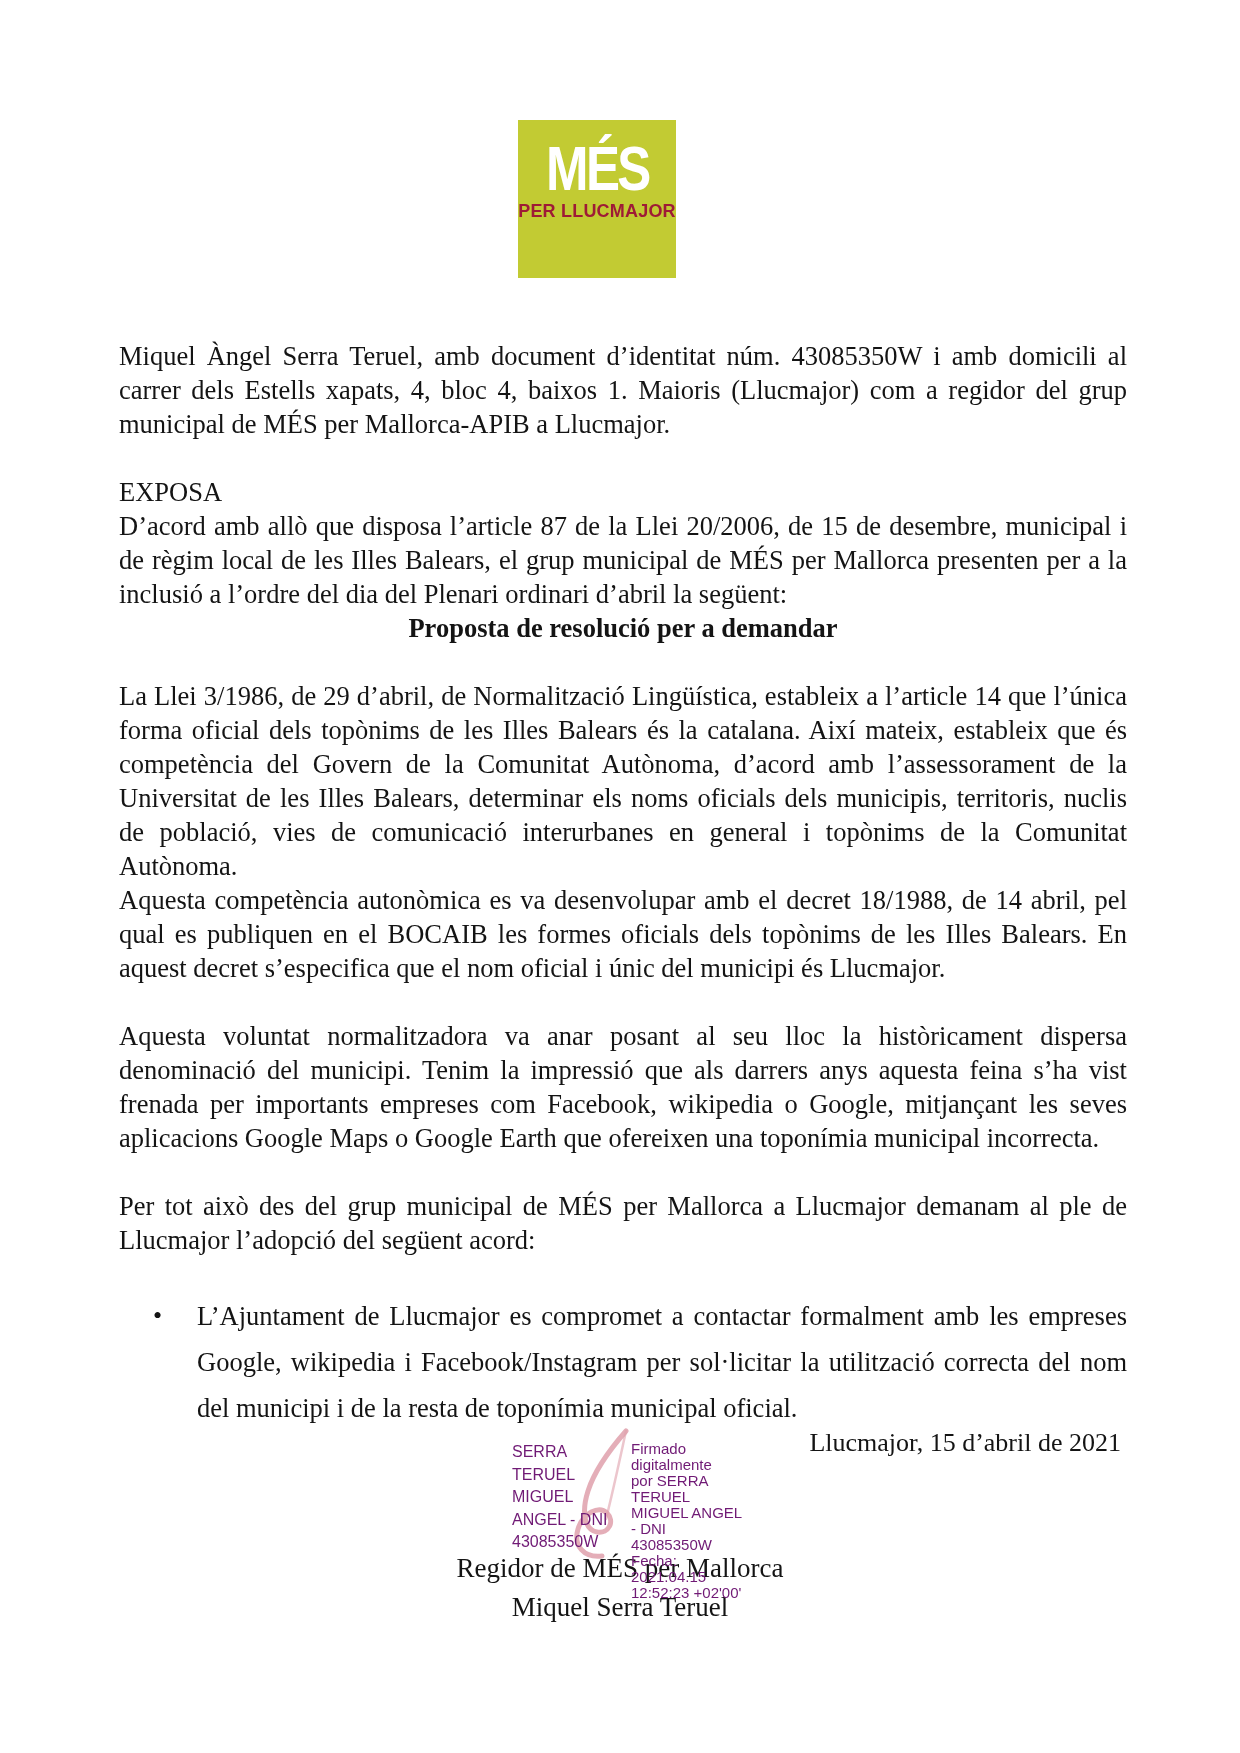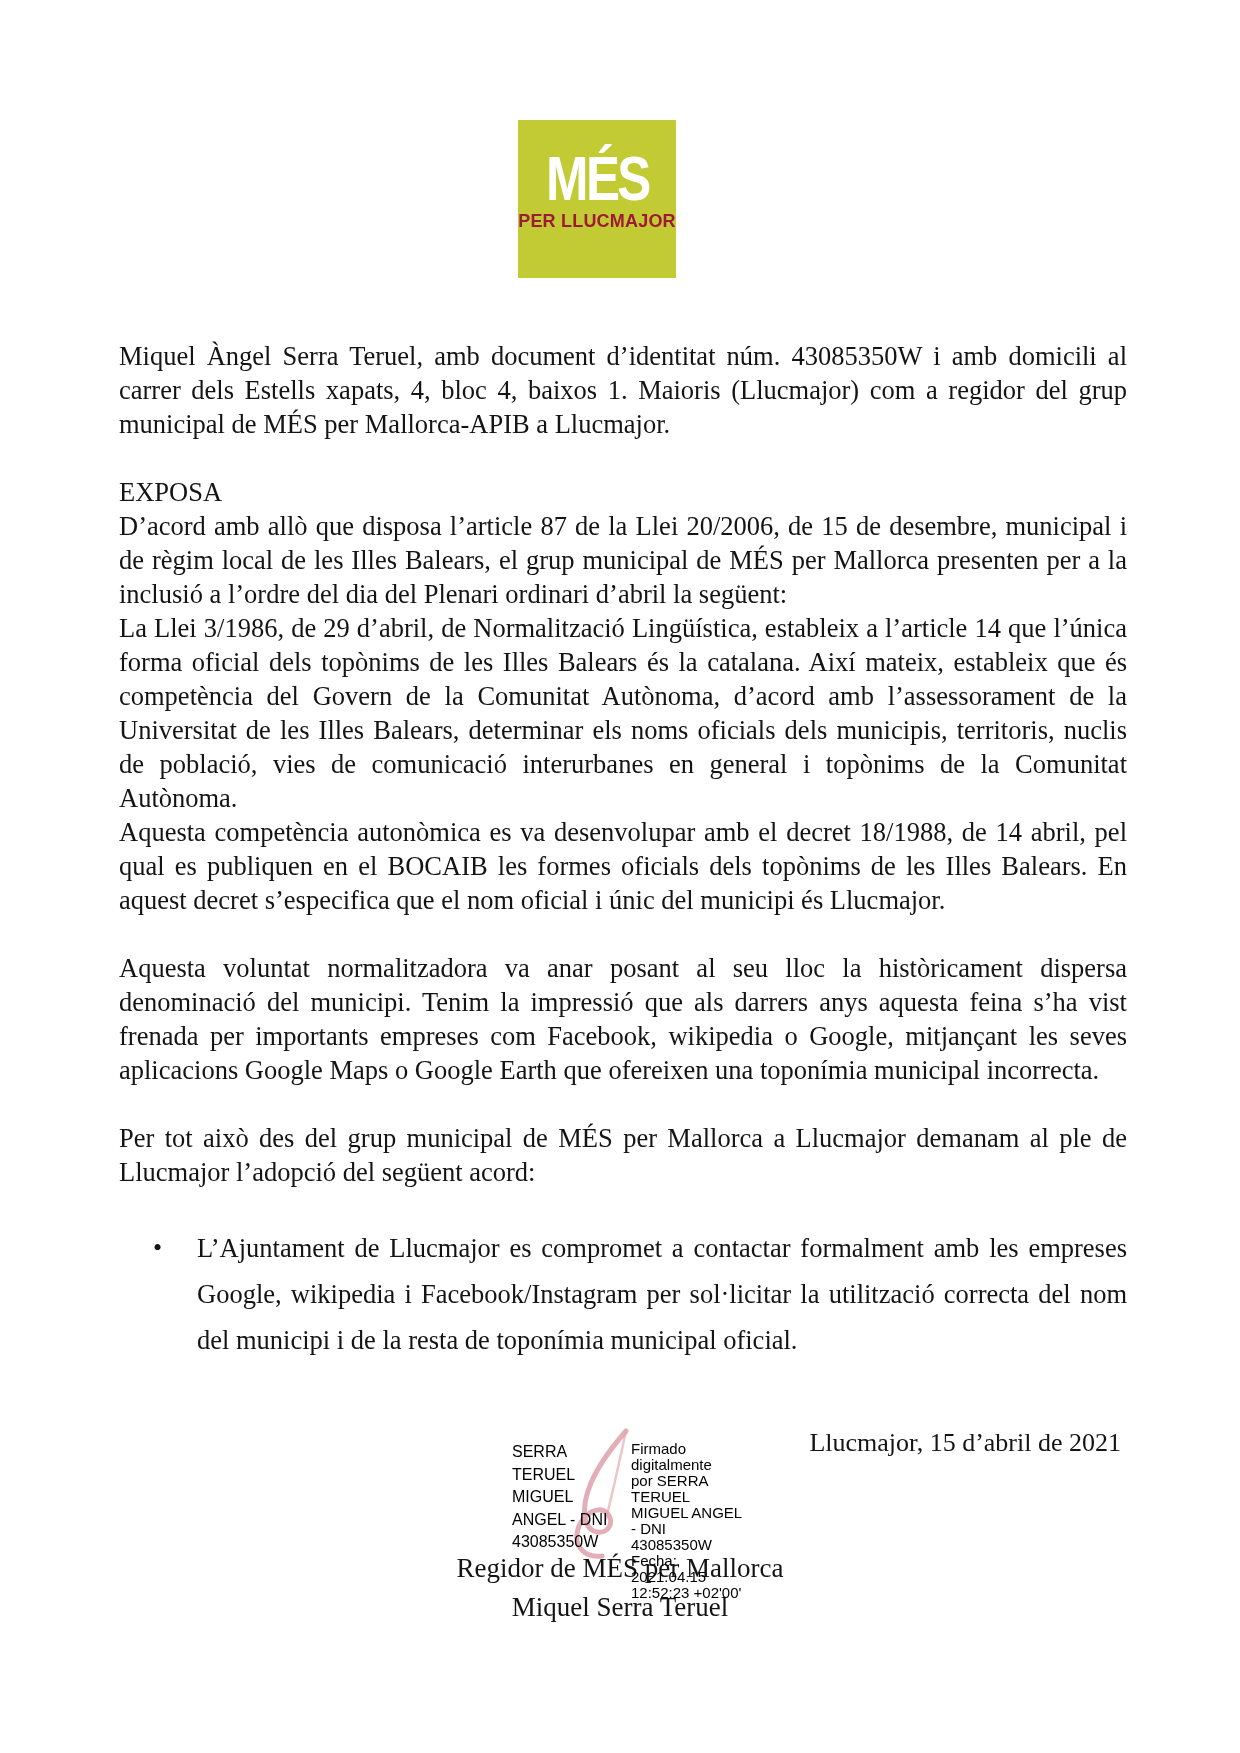--- a/index.html
+++ b/index.html
@@ -14,21 +14,21 @@
   }
 
   
   .logo {
     position: absolute;
     left: 518px; top: 120px;
     width: 158px; height: 158px;
     background: #c2cb33;
     display: flex; flex-direction: column;
     align-items: center;
-    padding-top: 30px;
+    padding-top: 20px;
     box-sizing: border-box;
   }
   .logo-mes {
     font-family: "Liberation Sans", sans-serif;
     font-weight: 700;
     font-size: 58px;
     line-height: 52px;
     letter-spacing: -3px;
     color: #ffffff;
     transform: scale(0.88, 1.08);
@@ -88,21 +88,21 @@
     font-size: 26px;
   }
 
   
   .sig {
     position: absolute;
     left: 512px; top: 1441px;
     display: flex;
     gap: 9px;
     font-family: "Liberation Sans", sans-serif;
-    color: #000000;
+    color: #701a75;
   }
   .sig-flourish {
     position: absolute;
     left: 50px; top: -14px;
     width: 78px; height: 136px;
     z-index: 0;
     pointer-events: none;
   }
   .sig-name {
     position: relative; z-index: 1;
@@ -137,20 +137,21 @@
 
   <div class="logo">
     <div class="logo-mes">MÉS</div>
     <div class="logo-sub">PER LLUCMAJOR</div>
   </div>
 
   <div class="content">
     <p class="gap-after">Miquel Àngel Serra Teruel, amb document d’identitat núm. 43085350W i amb domicili al carrer dels Estells xapats, 4, bloc 4, baixos 1. Maioris (Llucmajor) com a regidor del grup municipal de MÉS per Mallorca-APIB a Llucmajor.</p>
     <p>EXPOSA</p>
     <p>D’acord amb allò que disposa l’article 87 de la Llei 20/2006, de 15 de desembre, municipal i de règim local de les Illes Balears, el grup municipal de MÉS per Mallorca presenten per a la inclusió a l’ordre del dia del Plenari ordinari d’abril la següent:</p>
+    <p class="proposal-title gap-after">Proposta de resolució per a demandar</p>
     <p>La Llei 3/1986, de 29 d’abril, de Normalització Lingüística, estableix a l’article 14 que l’única forma oficial dels topònims de les Illes Balears és la catalana. Així mateix, estableix que és competència del Govern de la Comunitat Autònoma, d’acord amb l’assessorament de la Universitat de les Illes Balears, determinar els noms oficials dels municipis, territoris, nuclis de població, vies de comunicació interurbanes en general i topònims de la Comunitat Autònoma.</p>
     <p class="gap-after">Aquesta competència autonòmica es va desenvolupar amb el decret 18/1988, de 14 abril, pel qual es publiquen en el BOCAIB les formes oficials dels topònims de les Illes Balears. En aquest decret s’especifica que el nom oficial i únic del municipi és Llucmajor.</p>
     <p class="gap-after">Aquesta voluntat normalitzadora va anar posant al seu lloc la històricament dispersa denominació del municipi. Tenim la impressió que als darrers anys aquesta feina s’ha vist frenada per importants empreses com Facebook, wikipedia o Google, mitjançant les seves aplicacions Google Maps o Google Earth que ofereixen una toponímia municipal incorrecta.</p>
     <p>Per tot això des del grup municipal de MÉS per Mallorca a Llucmajor demanam al ple de Llucmajor l’adopció del següent acord:</p>
     <ul class="agreement">
       <li>
         <span class="bullet">•</span>
         <span>L’Ajuntament de Llucmajor es compromet a contactar formalment amb les empreses Google, wikipedia i Facebook/Instagram per sol·licitar la utilització correcta del nom del municipi i de la resta de toponímia municipal oficial.</span>
       </li>
     </ul>

